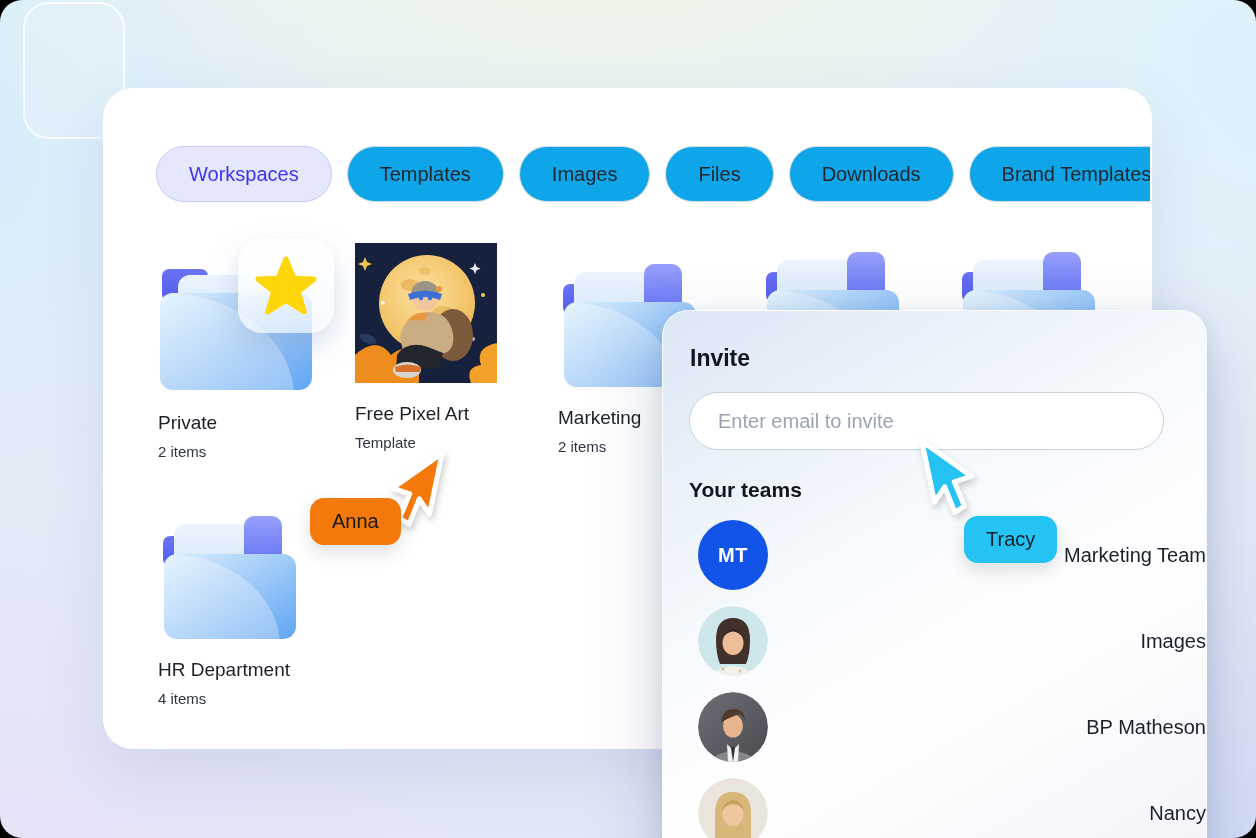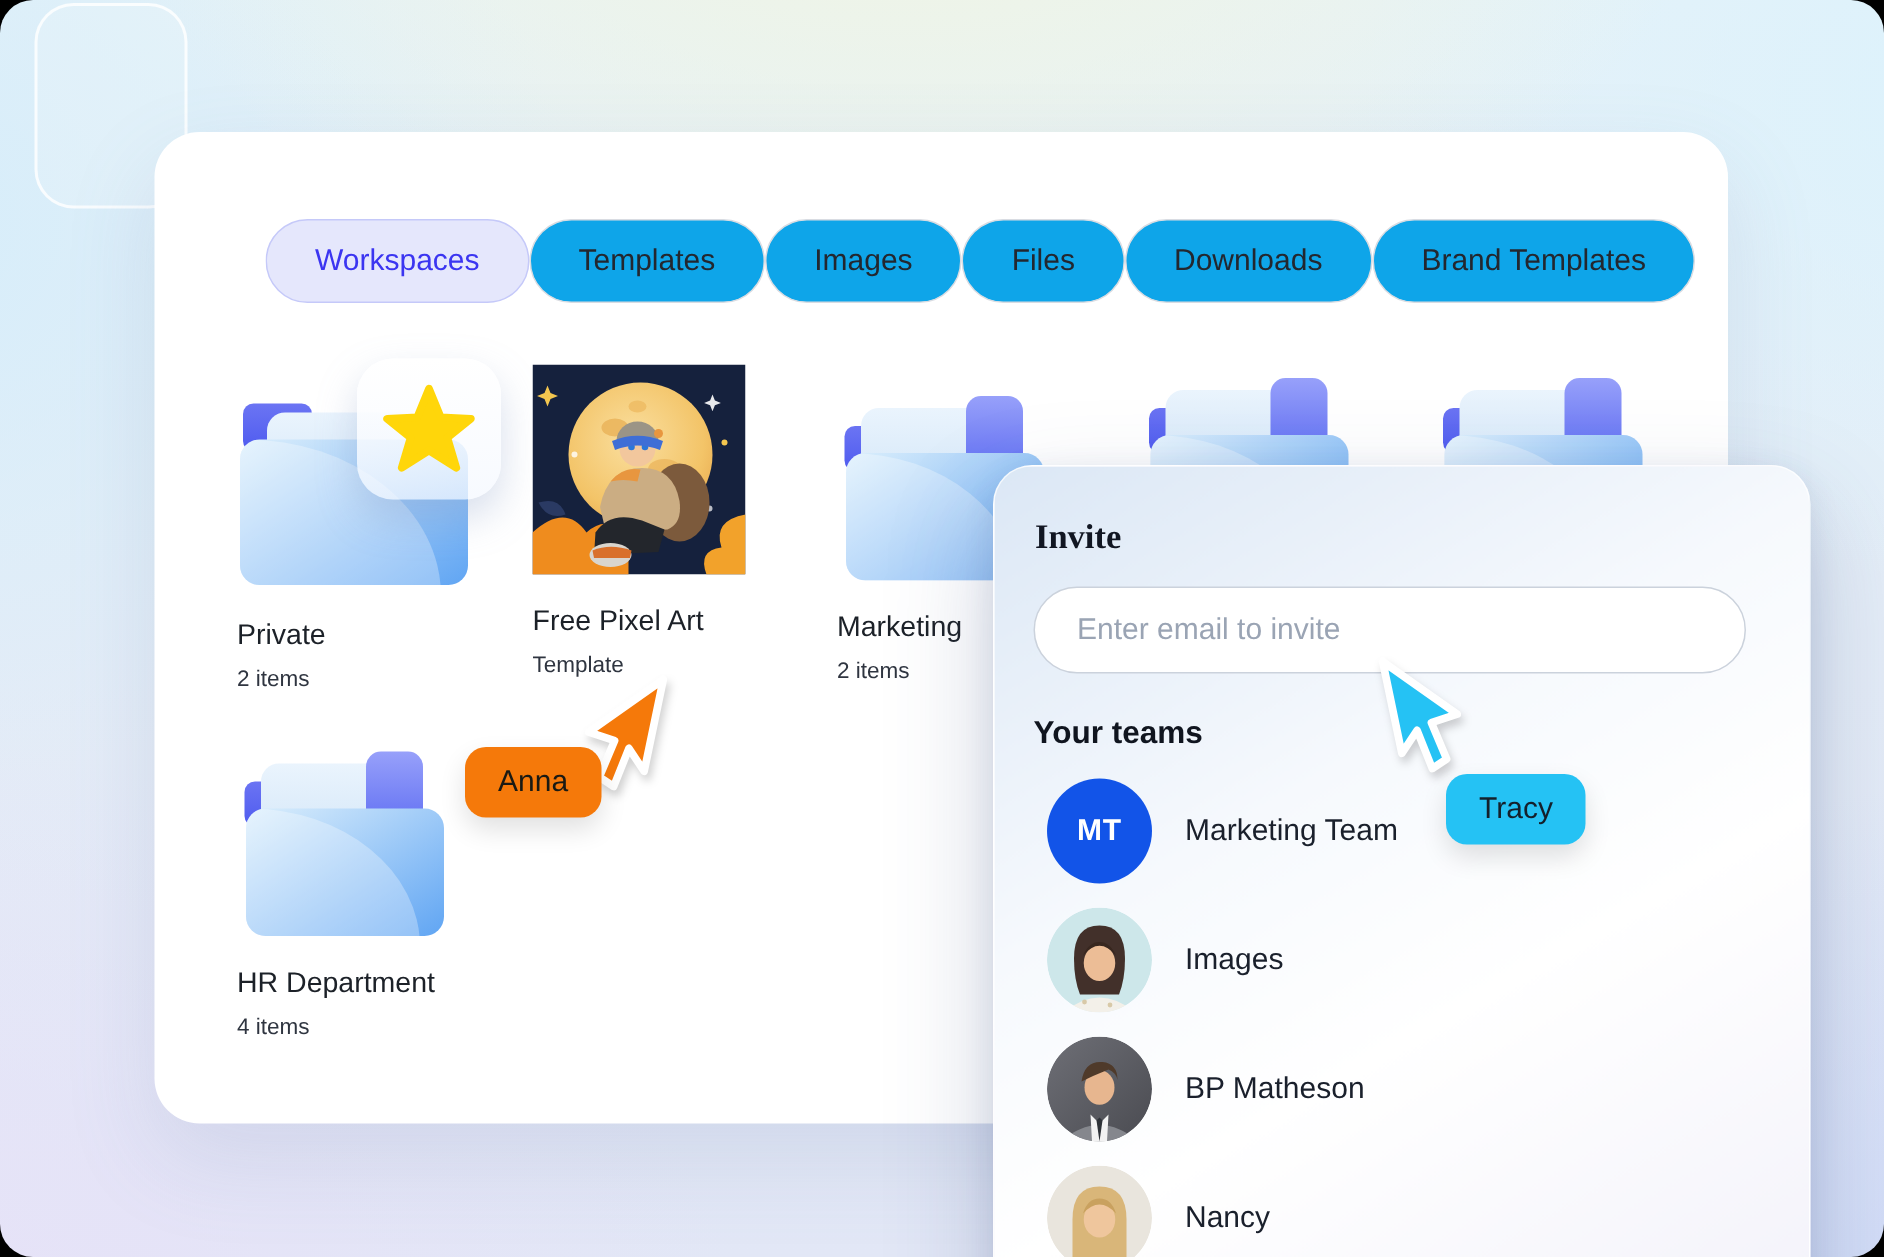--- a/index.html
+++ b/index.html
@@ -17,65 +17,65 @@
   .deco-rect{
     position:absolute;left:23px;top:2px;width:102px;height:137px;border-radius:26px;
     border:2px solid rgba(255,255,255,.8);background:rgba(255,255,255,.14);
   }
   
   .card{
     position:absolute;left:103px;top:88px;width:1049px;height:661px;background:#fff;
     border-radius:30px;box-shadow:0 24px 60px rgba(110,130,175,.16);
   }
   .tabs{
-    position:absolute;left:74px;top:58px;width:994px;height:58px;
-    display:flex;overflow:hidden;white-space:nowrap;
+    position:absolute;left:53px;top:58px;width:994px;height:58px;
+    display:flex;gap:15px;overflow:hidden;white-space:nowrap;
   }
   .pill{
     flex:0 0 auto;display:flex;align-items:center;height:56px;padding:0 32px;
     background:#0ea5e9;border:1.5px solid #D9DCE2;border-radius:28px;
     font-size:20px;color:#23272F;cursor:pointer;
   }
   .pill.active{
     background:var(--active_tab_bg);border-color:var(--active_tab_border);
     color:var(--active_tab_text);font-weight:500;
   }
   
   .tile{position:absolute;}
   .t-private{left:55px;top:169px;width:170px;}
   .t-art{left:252px;top:155px;width:160px;}
   .t-marketing{left:455px;top:172px;width:150px;}
   .t-f4{left:658px;top:160px;width:140px;}
   .t-f5{left:854px;top:160px;width:140px;}
-  .t-hr{left:55px;top:409px;width:170px;}
+  .t-hr{left:55px;top:424px;width:170px;}
   .tile-label{margin-top:16px;font-size:19px;color:#1C2128;}
   .tile-meta{margin-top:9px;font-size:15px;color:#2F3540;}
   .star-badge{
     position:absolute;left:80px;top:-18px;width:96px;height:94px;border-radius:24px;
     background:linear-gradient(180deg,rgba(255,255,255,.98),rgba(244,248,255,.72));
     box-shadow:0 12px 26px rgba(140,160,200,.35);
     display:flex;align-items:center;justify-content:center;
   }
   .art-frame{width:142px;height:140px;overflow:hidden;border-radius:3px;}
   
   .invite-panel{
     position:absolute;left:662px;top:310px;width:545px;height:620px;border-radius:26px;
     background:linear-gradient(150deg,#dbe7f5 0%,#f6f9fd 36%,#ffffff 58%,#f1f0f9 100%);
     border:1px solid rgba(255,255,255,.7);
     box-shadow:0 30px 70px rgba(60,80,130,.26),0 6px 20px rgba(60,80,130,.12);
   }
-  .invite-title{margin:34px 0 0 27px;font-size:23px;font-weight:600;color:#111622;font-family:Liberation Serif, serif;}
+  .invite-title{margin:34px 0 0 27px;font-size:23px;font-weight:600;color:#111622;}
   .invite-input{
     display:block;margin:20px 0 0 26px;width:475px;height:58px;border-radius:29px;
     border:1.5px solid #CBD2DC;background:#fff;padding:0 0 0 28px;font-size:20px;color:#1A202C;outline:none;
   }
   .invite-input::placeholder{color:#9AA4B4;}
   .teams-heading{margin:28px 0 0 26px;font-size:21px;font-weight:600;color:#10151F;}
   .teams-list{list-style:none;margin:18px 0 0 35px;padding:0;}
-  .team-row{display:flex;align-items:center;gap:22px;height:70px;margin-bottom:16px;cursor:pointer;}
+  .team-row{display:flex;align-items:center;gap:34px;height:70px;margin-bottom:16px;cursor:pointer;justify-content:space-between;}
   .avatar{width:70px;height:70px;border-radius:50%;overflow:hidden;flex:0 0 auto;}
   .avatar-initials{
     display:flex;align-items:center;justify-content:center;background:var(--mt_bg);
     color:#fff;font-size:20px;font-weight:bold;letter-spacing:.5px;
   }
   .team-name{font-size:20px;color:#1A202C;}
   
   .cursor{position:absolute;filter:drop-shadow(2px 4px 3px rgba(0,0,0,.18));}
   .cursor-anna{left:390px;top:448px;}
   .cursor-tracy{left:918px;top:436px;}

